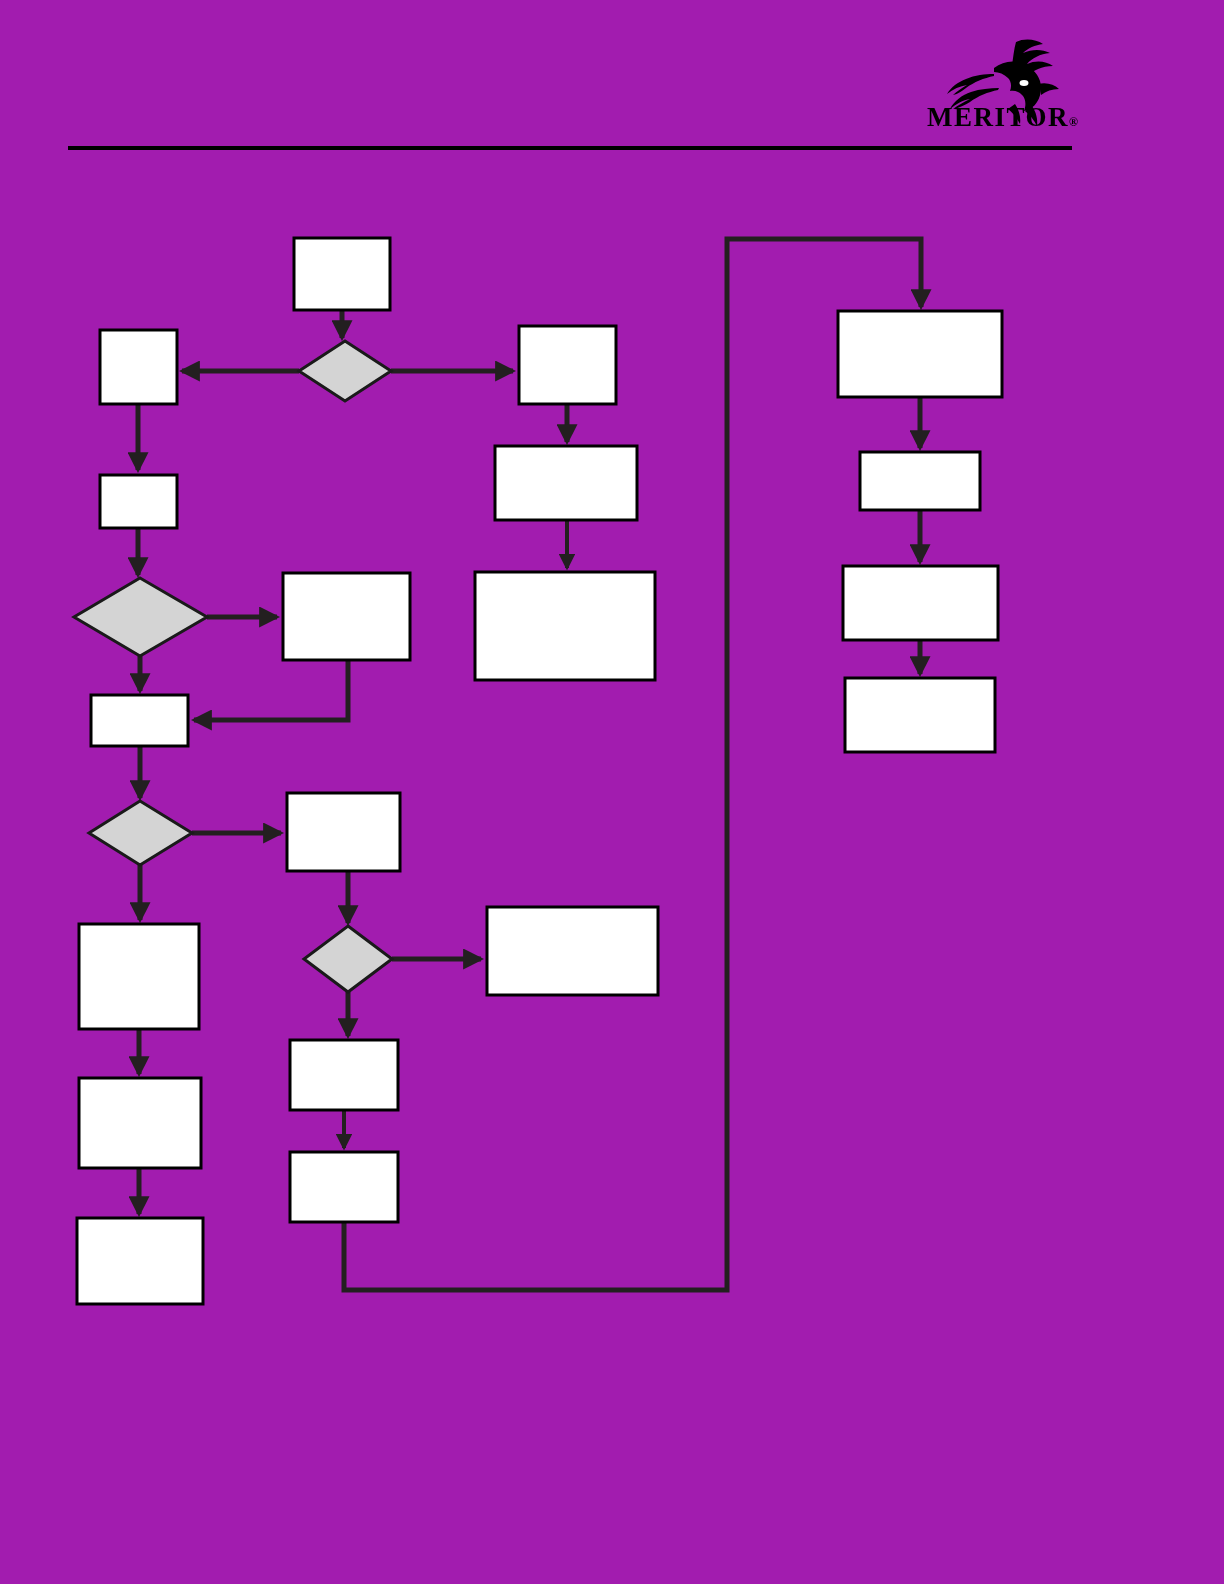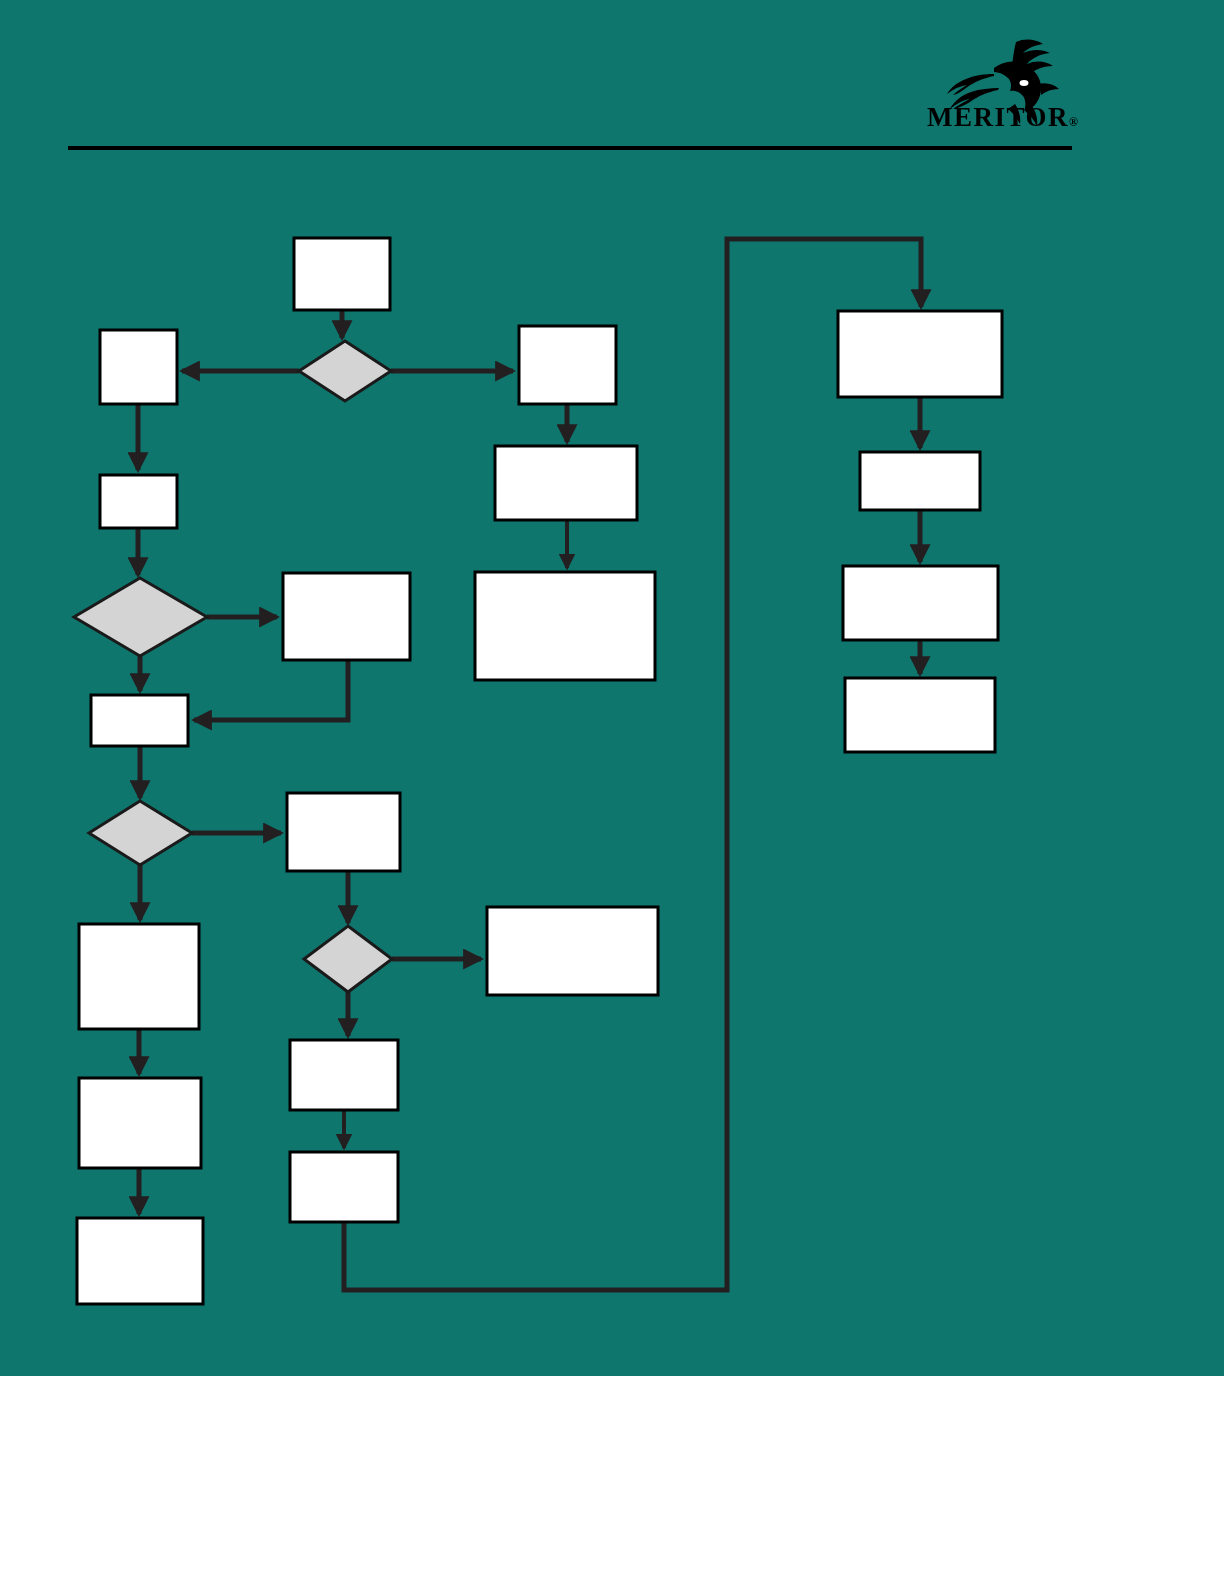--- a/index.html
+++ b/index.html
@@ -6,22 +6,22 @@
     margin: 0;
     padding: 0;
     background: #ffffff;
   }
   body {
     font-family: "Liberation Sans", sans-serif;
   }
   #page {
     position: relative;
     width: 1224px;
-    height: 1376px;
-    background: #0f766e;
+    height: 1584px;
+    background: #a21caf;
     overflow: hidden;
   }
 
   
   #brand-logo {
     position: absolute;
     left: 920px;
     top: 38px;
     width: 155px;
     height: 95px;

